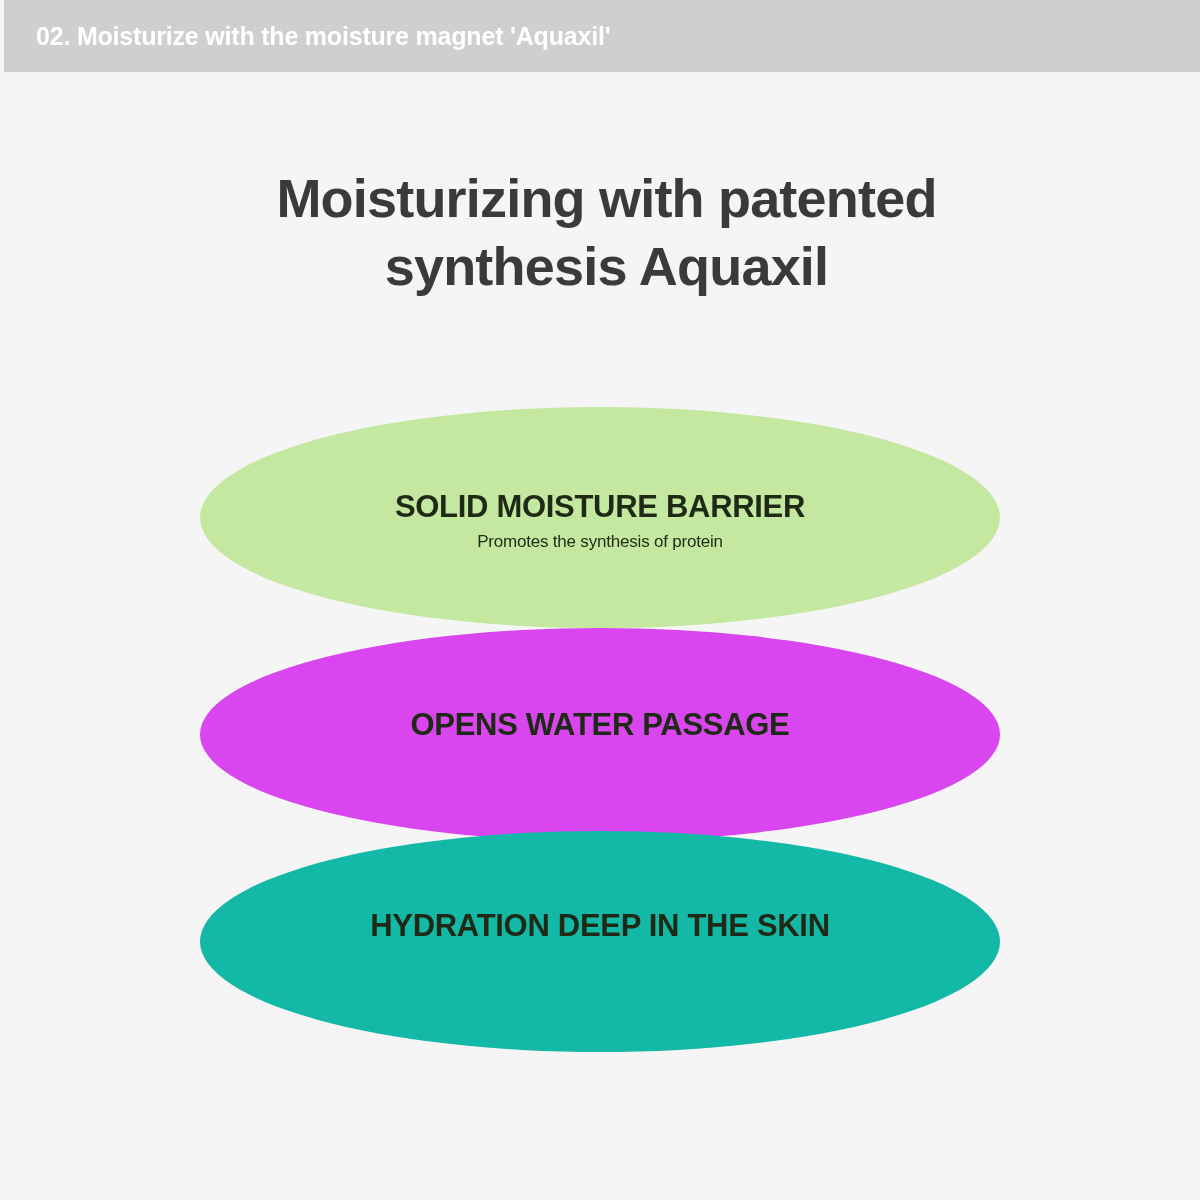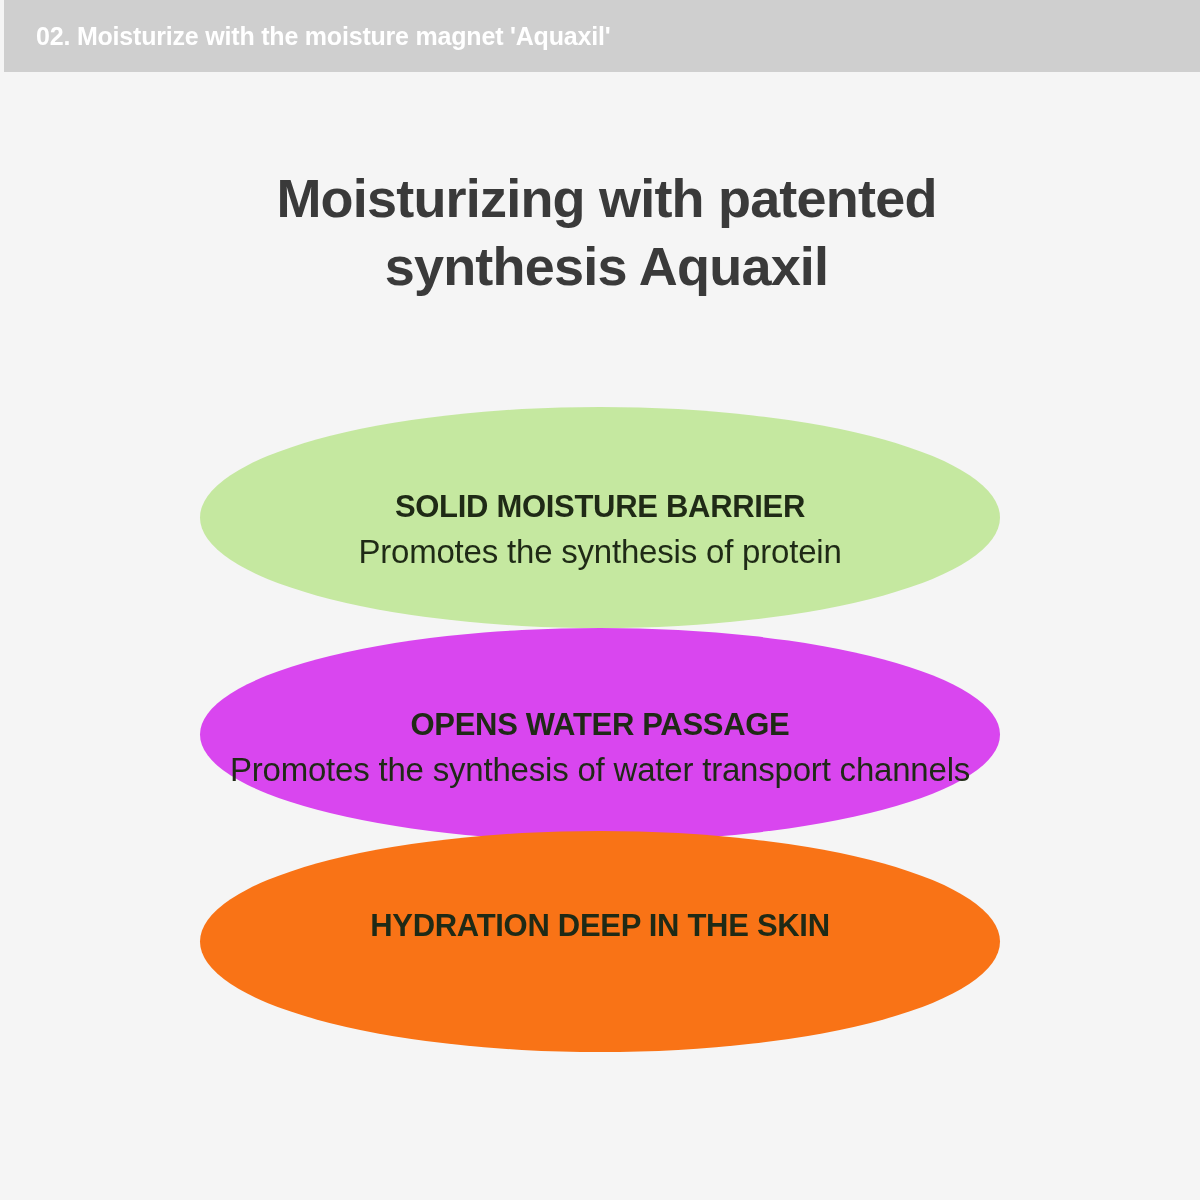--- a/index.html
+++ b/index.html
@@ -84,36 +84,36 @@
   .ellipse-2 {
     top: 221px;
     height: 213px;
     background: #d946ef;
     z-index: 2;
     padding-top: 80px;
   }
   .ellipse-3 {
     top: 424px;
     height: 221px;
-    background: #f97316;
+    background: #14b8a6;
     z-index: 3;
     padding-top: 78px;
   }
   .ellipse-heading {
     color: #1f2a16;
     font-size: 31px;
     font-weight: 700;
     letter-spacing: -0.3px;
     line-height: 1.1;
     white-space: nowrap;
     text-align: center;
   }
   .ellipse-sub {
     color: #1f2a16;
-    font-size: 33px;
+    font-size: 17px;
     font-weight: 400;
     letter-spacing: -0.2px;
     line-height: 1.25;
     margin-top: 7px;
     white-space: nowrap;
     text-align: center;
   }
 </style>
 </head>
 <body>
@@ -129,20 +129,19 @@
 
 <div id="ellipse-stack">
 
   <div class="ellipse ellipse-1">
     <div class="ellipse-heading">SOLID MOISTURE BARRIER</div>
     <div class="ellipse-sub">Promotes the synthesis of protein</div>
   </div>
 
   <div class="ellipse ellipse-2">
     <div class="ellipse-heading">OPENS WATER PASSAGE</div>
-    <div class="ellipse-sub">Promotes the synthesis of water transport channels</div>
   </div>
 
   <div class="ellipse ellipse-3">
     <div class="ellipse-heading">HYDRATION DEEP IN THE SKIN</div>
   </div>
 
 </div>
 
 </body></html>

